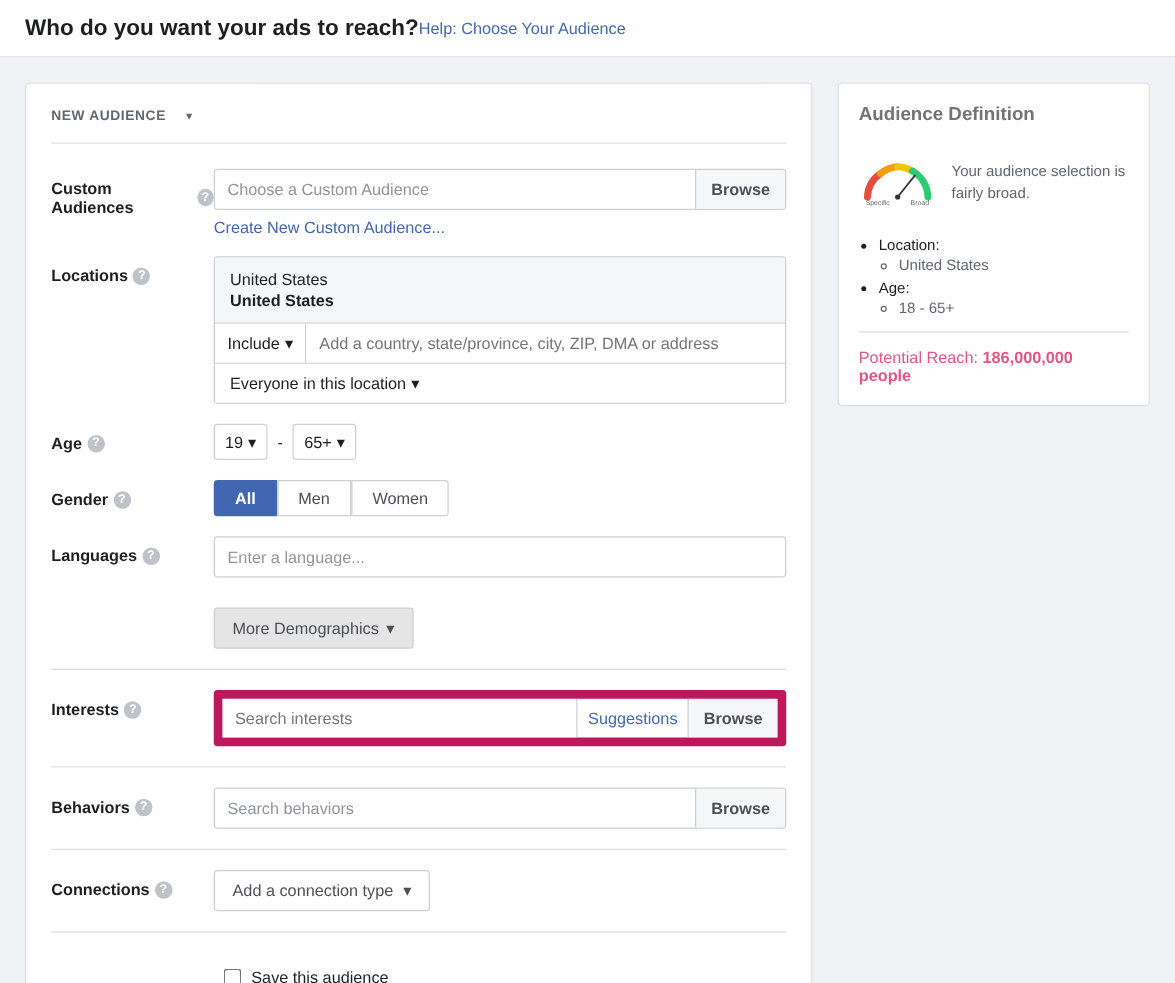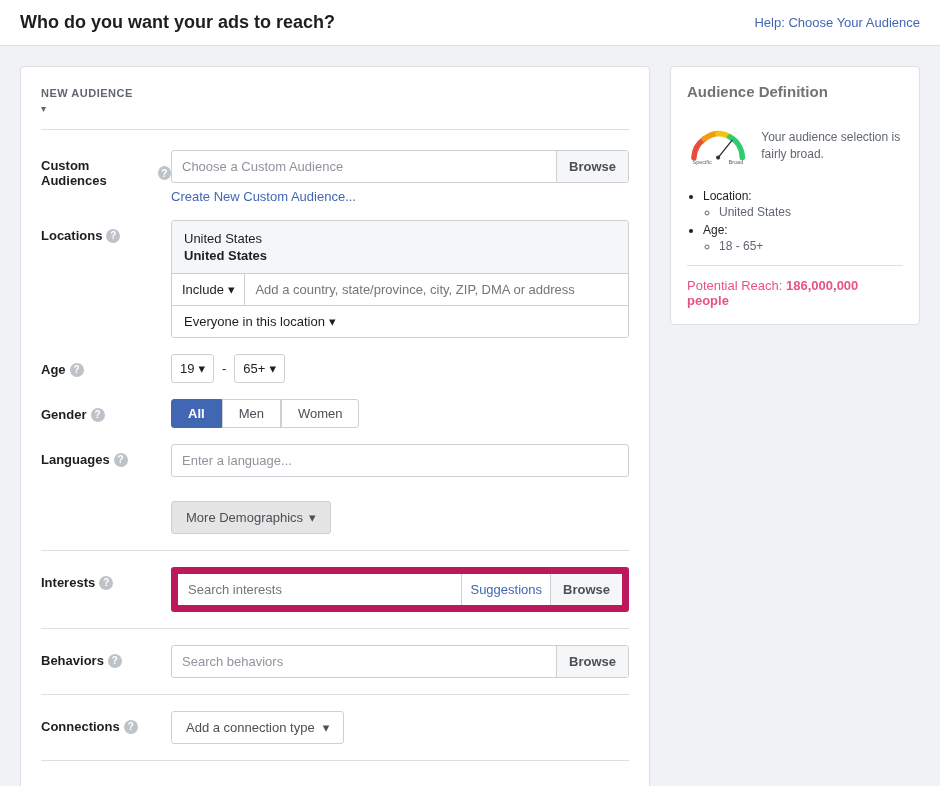--- a/index.html
+++ b/index.html
@@ -1,28 +1,28 @@
 <!DOCTYPE html>
 <html><head>
   <meta charset="utf-8">
   <style>
     * { box-sizing: border-box; margin: 0; padding: 0; }
     body { font-family: -apple-system, BlinkMacSystemFont, 'Helvetica Neue', Arial, sans-serif; font-size: 13px; background: #f0f2f5; color: #1c1e21; }
 
     .page-wrapper { background: #f0f2f5; min-height: 786px; }
 
-    .top-bar { background: #fff; border-bottom: 1px solid #dddfe2; padding: 12px 20px; display: flex; justify-content: space-between; align-items: center; }
+    .top-bar { background: #fff; border-bottom: 1px solid #dddfe2; padding: 12px 20px; display: flex; align-items: center; }
     .top-bar-title { font-size: 18px; font-weight: 600; color: #1c1e21; }
     .top-bar-help { color: #4267b2; font-size: 13px; text-decoration: none; cursor: pointer; }
 
     .main-content { display: flex; gap: 20px; padding: 20px; max-width: 940px; }
 
     .left-panel { flex: 1; background: #fff; border: 1px solid #dddfe2; border-radius: 4px; padding: 20px; }
 
-    .new-audience-bar { display: flex; align-items: flex-start; gap: 4px; margin-bottom: 20px; padding-bottom: 15px; border-bottom: 1px solid #dddfe2; flex-direction: column; }
+    .new-audience-bar { display: flex; align-items: flex-start; gap: 16px; margin-bottom: 20px; padding-bottom: 15px; border-bottom: 1px solid #dddfe2; }
     .new-audience-label { font-size: 11px; font-weight: 700; color: #606770; letter-spacing: 0.5px; text-transform: uppercase; }
     .dropdown-arrow { font-size: 10px; color: #606770; }
 
     .form-row { display: flex; align-items: flex-start; margin-bottom: 16px; }
     .form-label { width: 130px; min-width: 130px; font-size: 13px; font-weight: 600; color: #1c1e21; padding-top: 8px; display: flex; align-items: center; gap: 4px; }
     .info-icon { width: 14px; height: 14px; border-radius: 50%; background: #bec3c9; color: #fff; font-size: 10px; display: inline-flex; align-items: center; justify-content: center; cursor: help; font-weight: bold; }
     .form-field { flex: 1; }
 
     .input-with-browse { display: flex; border: 1px solid #ccd0d5; border-radius: 3px; overflow: hidden; background: #fff; }
     .text-input { flex: 1; border: none; padding: 8px 10px; font-size: 13px; color: #1c1e21; outline: none; background: transparent; }

